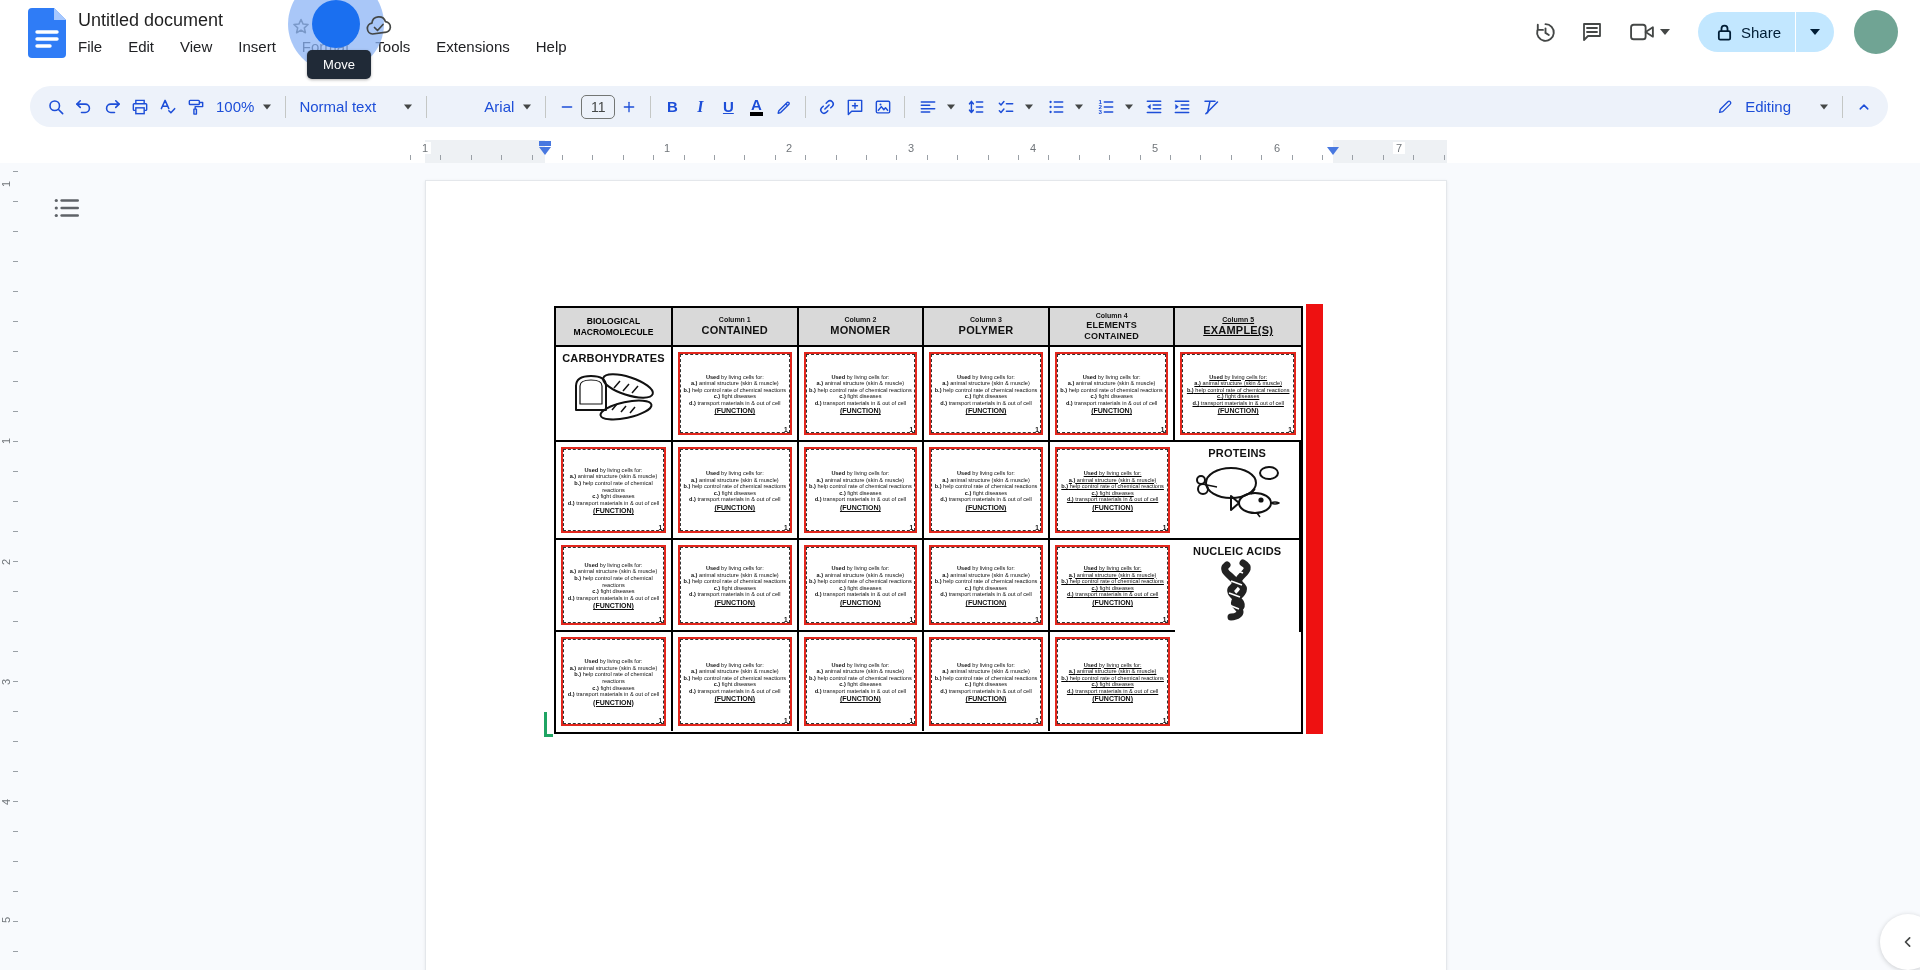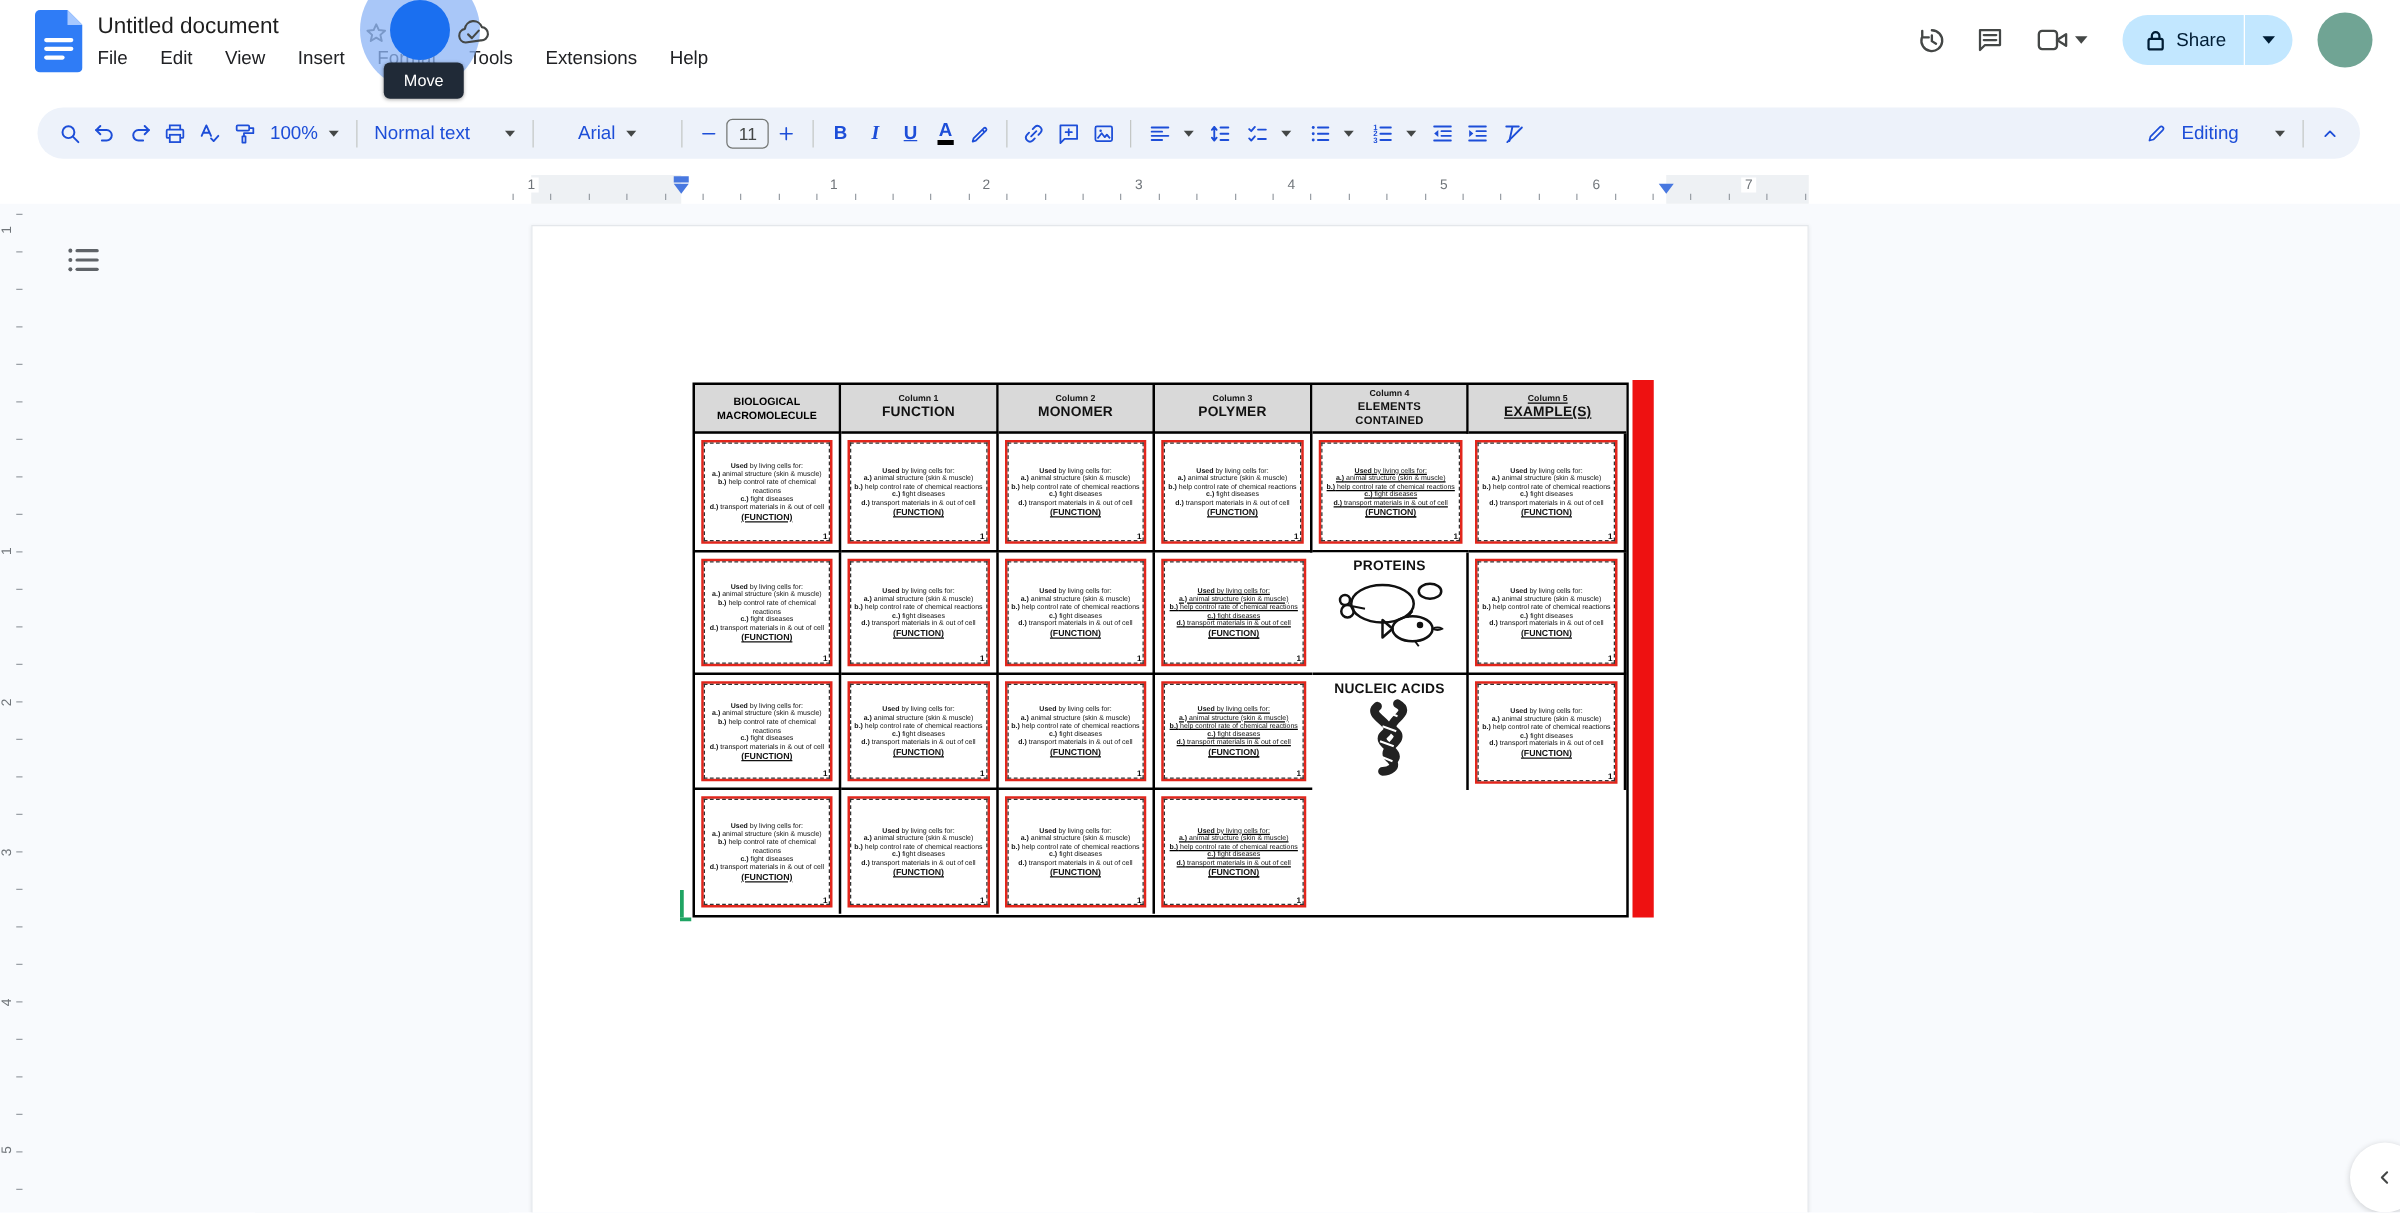--- a/index.html
+++ b/index.html
@@ -227,21 +227,21 @@
       <div class="tb tb-select">
         <span>100%</span>
           <span class="caret" style="transform:scale(.8)"></span>
       </div>
       <div class="tb-div"></div>
       <div class="tb tb-select" style="width:126px; justify-content:space-between;">
         <span>Normal text</span>
           <span class="caret" style="transform:scale(.8)"></span>
       </div>
       <div class="tb-div"></div>
-      <div class="tb tb-select" style="width:104px; justify-content:center;">
+      <div class="tb tb-select" style="width:104px; justify-content:flex-end;">
         <span>Arial</span>
           <span class="caret" style="transform:scale(.8)"></span>
       </div>
       <div class="tb-div"></div>
       <div class="tb">
         <svg width="16" height="16" viewBox="0 0 24 24" stroke="currentColor" stroke-width="2" stroke-linecap="round">
             <line x1="5" y1="12" x2="19" y2="12"></line>
           </svg>
       </div>
       <div class="sizebox">11</div>
@@ -485,37 +485,48 @@
     </div>
 
     <div class="page">
       <div class="inline-image">
         <div class="wtable" id="wtable">
             <div class="wcell whead">
               <div class="wcorner"><span>BIOLOGICAL</span><br><span>MACROMOLECULE</span></div>
             </div>
             <div class="wcell whead">
               <span class="sub">Column 1</span>
-              <span class="big" style="">FUNCTION</span>
+              <span class="big" style="">CONTAINED</span>
             </div>
             <div class="wcell whead">
               <span class="sub">Column 2</span>
               <span class="big" style="">MONOMER</span>
             </div>
             <div class="wcell whead">
               <span class="sub">Column 3</span>
               <span class="big" style="">POLYMER</span>
             </div>
             <div class="wcell whead">
               <span class="sub">Column 4</span>
               <span class="big small2" style="max-width:80px;">ELEMENTS CONTAINED</span>
             </div>
             <div class="wcell whead lastcol">
               <span class="sub">Column 5</span>
               <span class="big" style="">EXAMPLE(S)</span>
+            </div>
+            <div class="wcell wlabel">
+              <span class="rl">CARBOHYDRATES</span>
+              <span><svg width="92" height="62" viewBox="0 0 92 62" fill="none" stroke="#111" stroke-width="2" stroke-linejoin="round">
+                  <path d="M8 22 q0-10 15-10 t15 10 v24 H8 z"></path>
+                  <path d="M12 22 q0-6 11-6 t11 6 v18 H12 z" stroke-width="1.2"></path>
+                  <ellipse cx="60" cy="22" rx="26" ry="9" transform="rotate(18 60 22)"></ellipse>
+                  <path d="M46 24 l6-7 M55 27 l6-7 M64 29 l6-7" stroke-width="1.5"></path>
+                  <ellipse cx="58" cy="46" rx="26" ry="8" transform="rotate(-12 58 46)"></ellipse>
+                  <path d="M44 46 l5-6 M53 48 l5-6 M62 49 l5-6" stroke-width="1.5"></path>
+                </svg></span>
             </div>
             <div class="wcell cardcell">
               <div class="card">
                 <div class="card-line"><b>Used</b><span> by living cells for:</span></div>
                 <div class="card-line"><b>a.)</b><span> animal structure (skin &amp; muscle)</span></div>
                 <div class="card-line"><b>b.)</b><span> help control rate of chemical reactions</span></div>
                 <div class="card-line"><b>c.)</b><span> fight diseases</span></div>
                 <div class="card-line"><b>d.)</b><span> transport materials in &amp; out of cell</span></div>
                 <div class="card-footer">(FUNCTION)</div>
                 <div class="card-badge">1</div>

